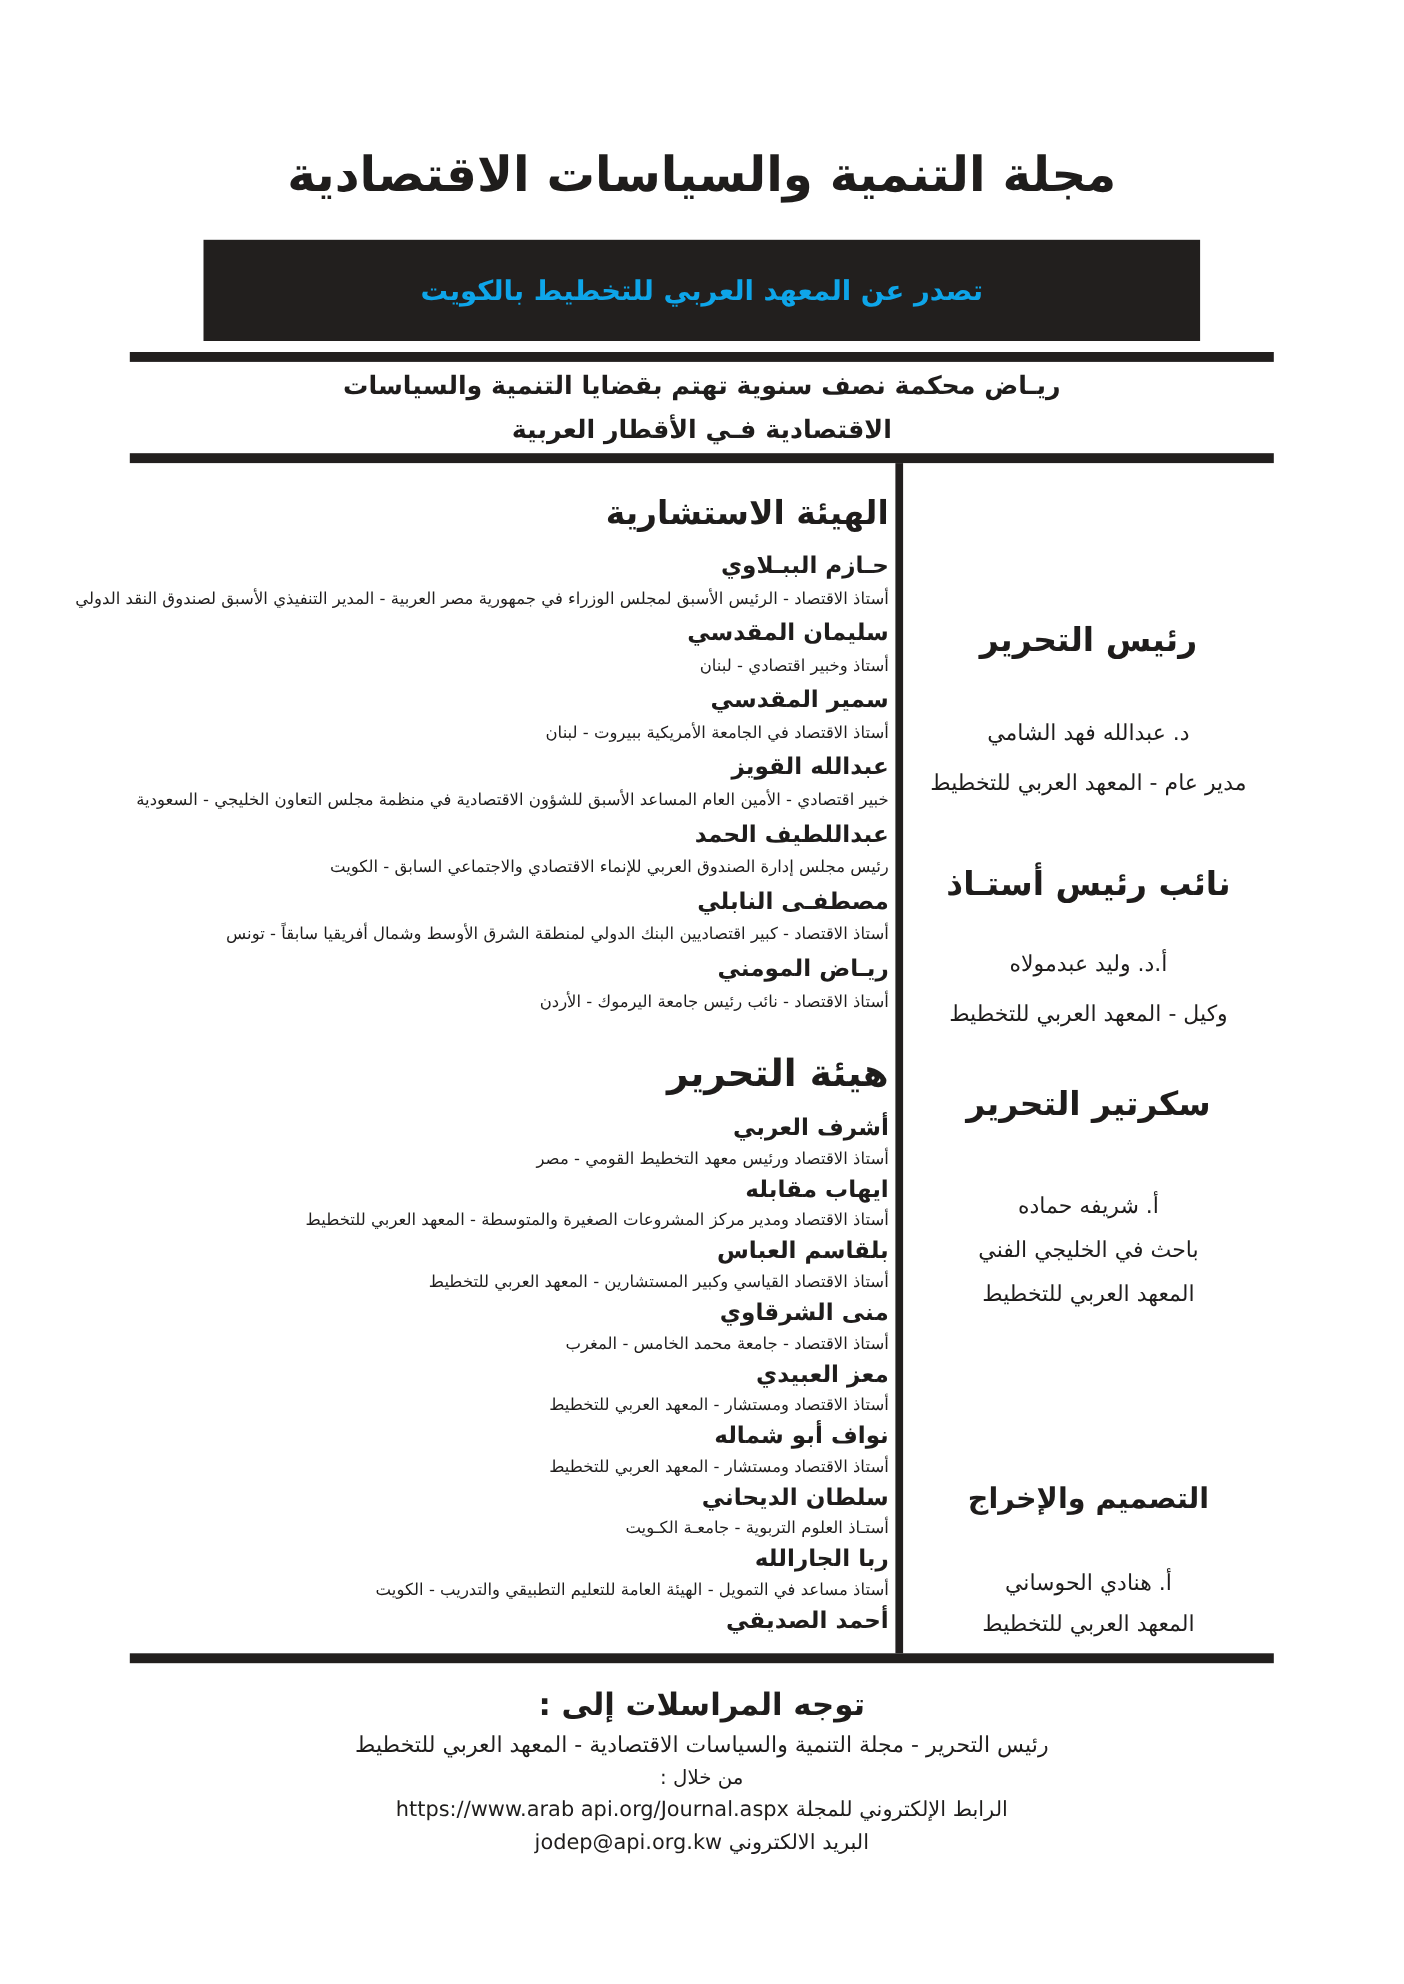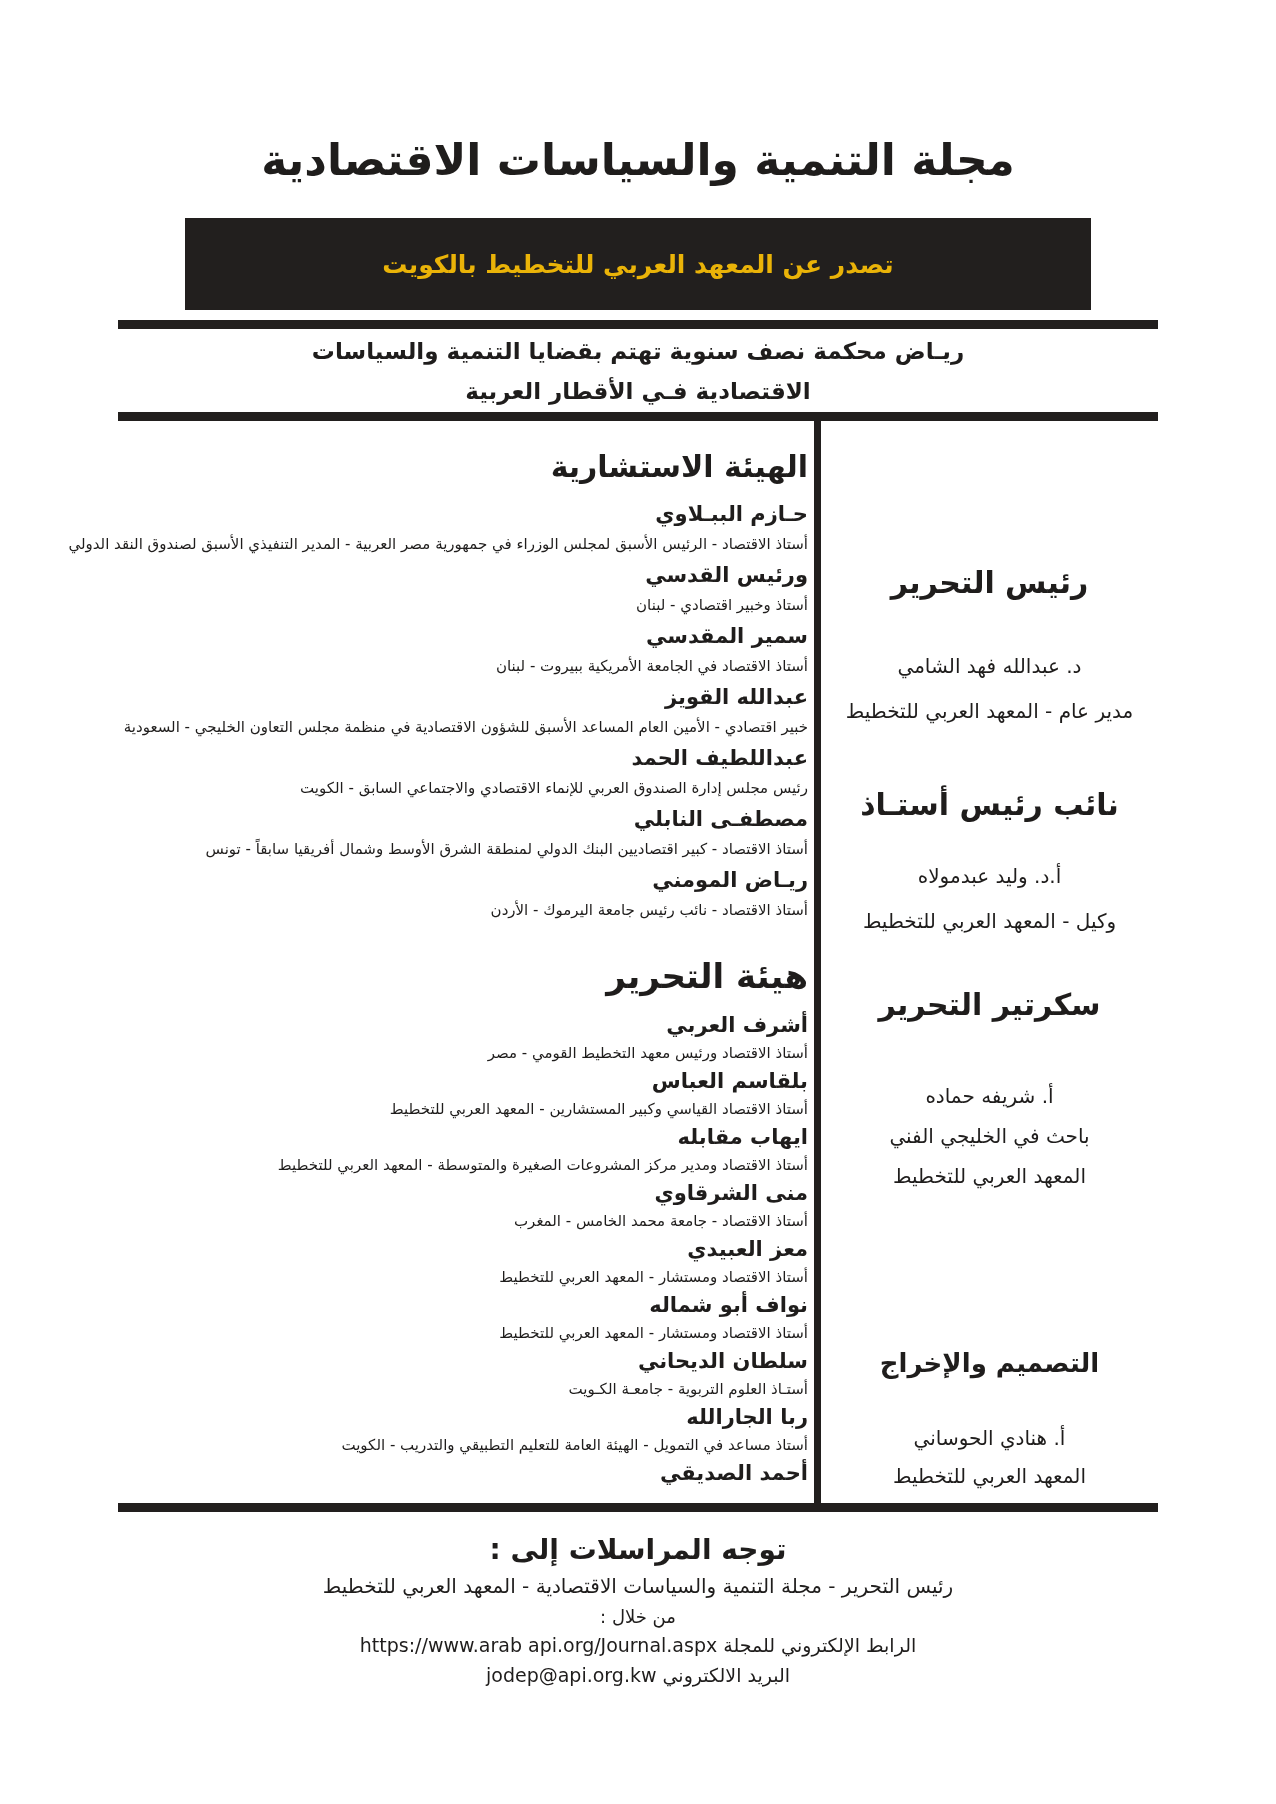--- a/index.html
+++ b/index.html
@@ -8,21 +8,21 @@
     font-family:"DejaVu Sans",sans-serif;color:#1f1d1c;direction:rtl;
   }
   .page{position:absolute;inset:0;background:#ffffff;}
 
   .journal-title{
     position:absolute;top:122px;left:0;right:0;text-align:center;
     font-size:44px;font-weight:bold;line-height:76px;letter-spacing:1px;
   }
   .banner{
     position:absolute;top:218px;left:185px;width:906px;height:92px;
-    background:#221f1e;color:#eab308;display:flex;align-items:center;justify-content:center;
+    background:#221f1e;color:#0ea5e9;display:flex;align-items:center;justify-content:center;
     font-size:25px;font-weight:bold;
   }
   .hrule{position:absolute;left:118px;width:1040px;height:9px;background:#221f1e;}
   .rule-top{top:320px;}
   .rule-mid{top:412px;}
   .rule-bottom{top:1503px;}
 
   .subtitle{
     position:absolute;top:331px;left:118px;width:1040px;text-align:center;
     font-size:23px;font-weight:bold;line-height:40px;
@@ -110,21 +110,21 @@
 
     <section class="boards">
       <div class="board-heading-1">الهيئة الاستشارية</div>
 
       <div class="ab">
         <div class="member">
           <div class="member-name">حـازم الببـلاوي</div>
           <div class="member-desc">أستاذ الاقتصاد - الرئيس الأسبق لمجلس الوزراء في جمهورية مصر العربية - المدير التنفيذي الأسبق لصندوق النقد الدولي</div>
         </div>
         <div class="member">
-          <div class="member-name">ورئيس القدسي</div>
+          <div class="member-name">سليمان المقدسي</div>
           <div class="member-desc">أستاذ وخبير اقتصادي - لبنان</div>
         </div>
         <div class="member">
           <div class="member-name">سمير المقدسي</div>
           <div class="member-desc">أستاذ الاقتصاد في الجامعة الأمريكية ببيروت - لبنان</div>
         </div>
         <div class="member">
           <div class="member-name">عبدالله القويز</div>
           <div class="member-desc">خبير اقتصادي - الأمين العام المساعد الأسبق للشؤون الاقتصادية في منظمة مجلس التعاون الخليجي - السعودية</div>
         </div>
@@ -143,26 +143,26 @@
       </div>
 
       <div class="board-heading-2">هيئة التحرير</div>
 
       <div class="eb">
         <div class="member">
           <div class="member-name">أشرف العربي</div>
           <div class="member-desc">أستاذ الاقتصاد ورئيس معهد التخطيط القومي - مصر</div>
         </div>
         <div class="member">
+          <div class="member-name">ايهاب مقابله</div>
+          <div class="member-desc">أستاذ الاقتصاد ومدير مركز المشروعات الصغيرة والمتوسطة - المعهد العربي للتخطيط</div>
+        </div>
+        <div class="member">
           <div class="member-name">بلقاسم العباس</div>
           <div class="member-desc">أستاذ الاقتصاد القياسي وكبير المستشارين - المعهد العربي للتخطيط</div>
-        </div>
-        <div class="member">
-          <div class="member-name">ايهاب مقابله</div>
-          <div class="member-desc">أستاذ الاقتصاد ومدير مركز المشروعات الصغيرة والمتوسطة - المعهد العربي للتخطيط</div>
         </div>
         <div class="member">
           <div class="member-name">منى الشرقاوي</div>
           <div class="member-desc">أستاذ الاقتصاد - جامعة محمد الخامس - المغرب</div>
         </div>
         <div class="member">
           <div class="member-name">معز العبيدي</div>
           <div class="member-desc">أستاذ الاقتصاد ومستشار - المعهد العربي للتخطيط</div>
         </div>
         <div class="member">

